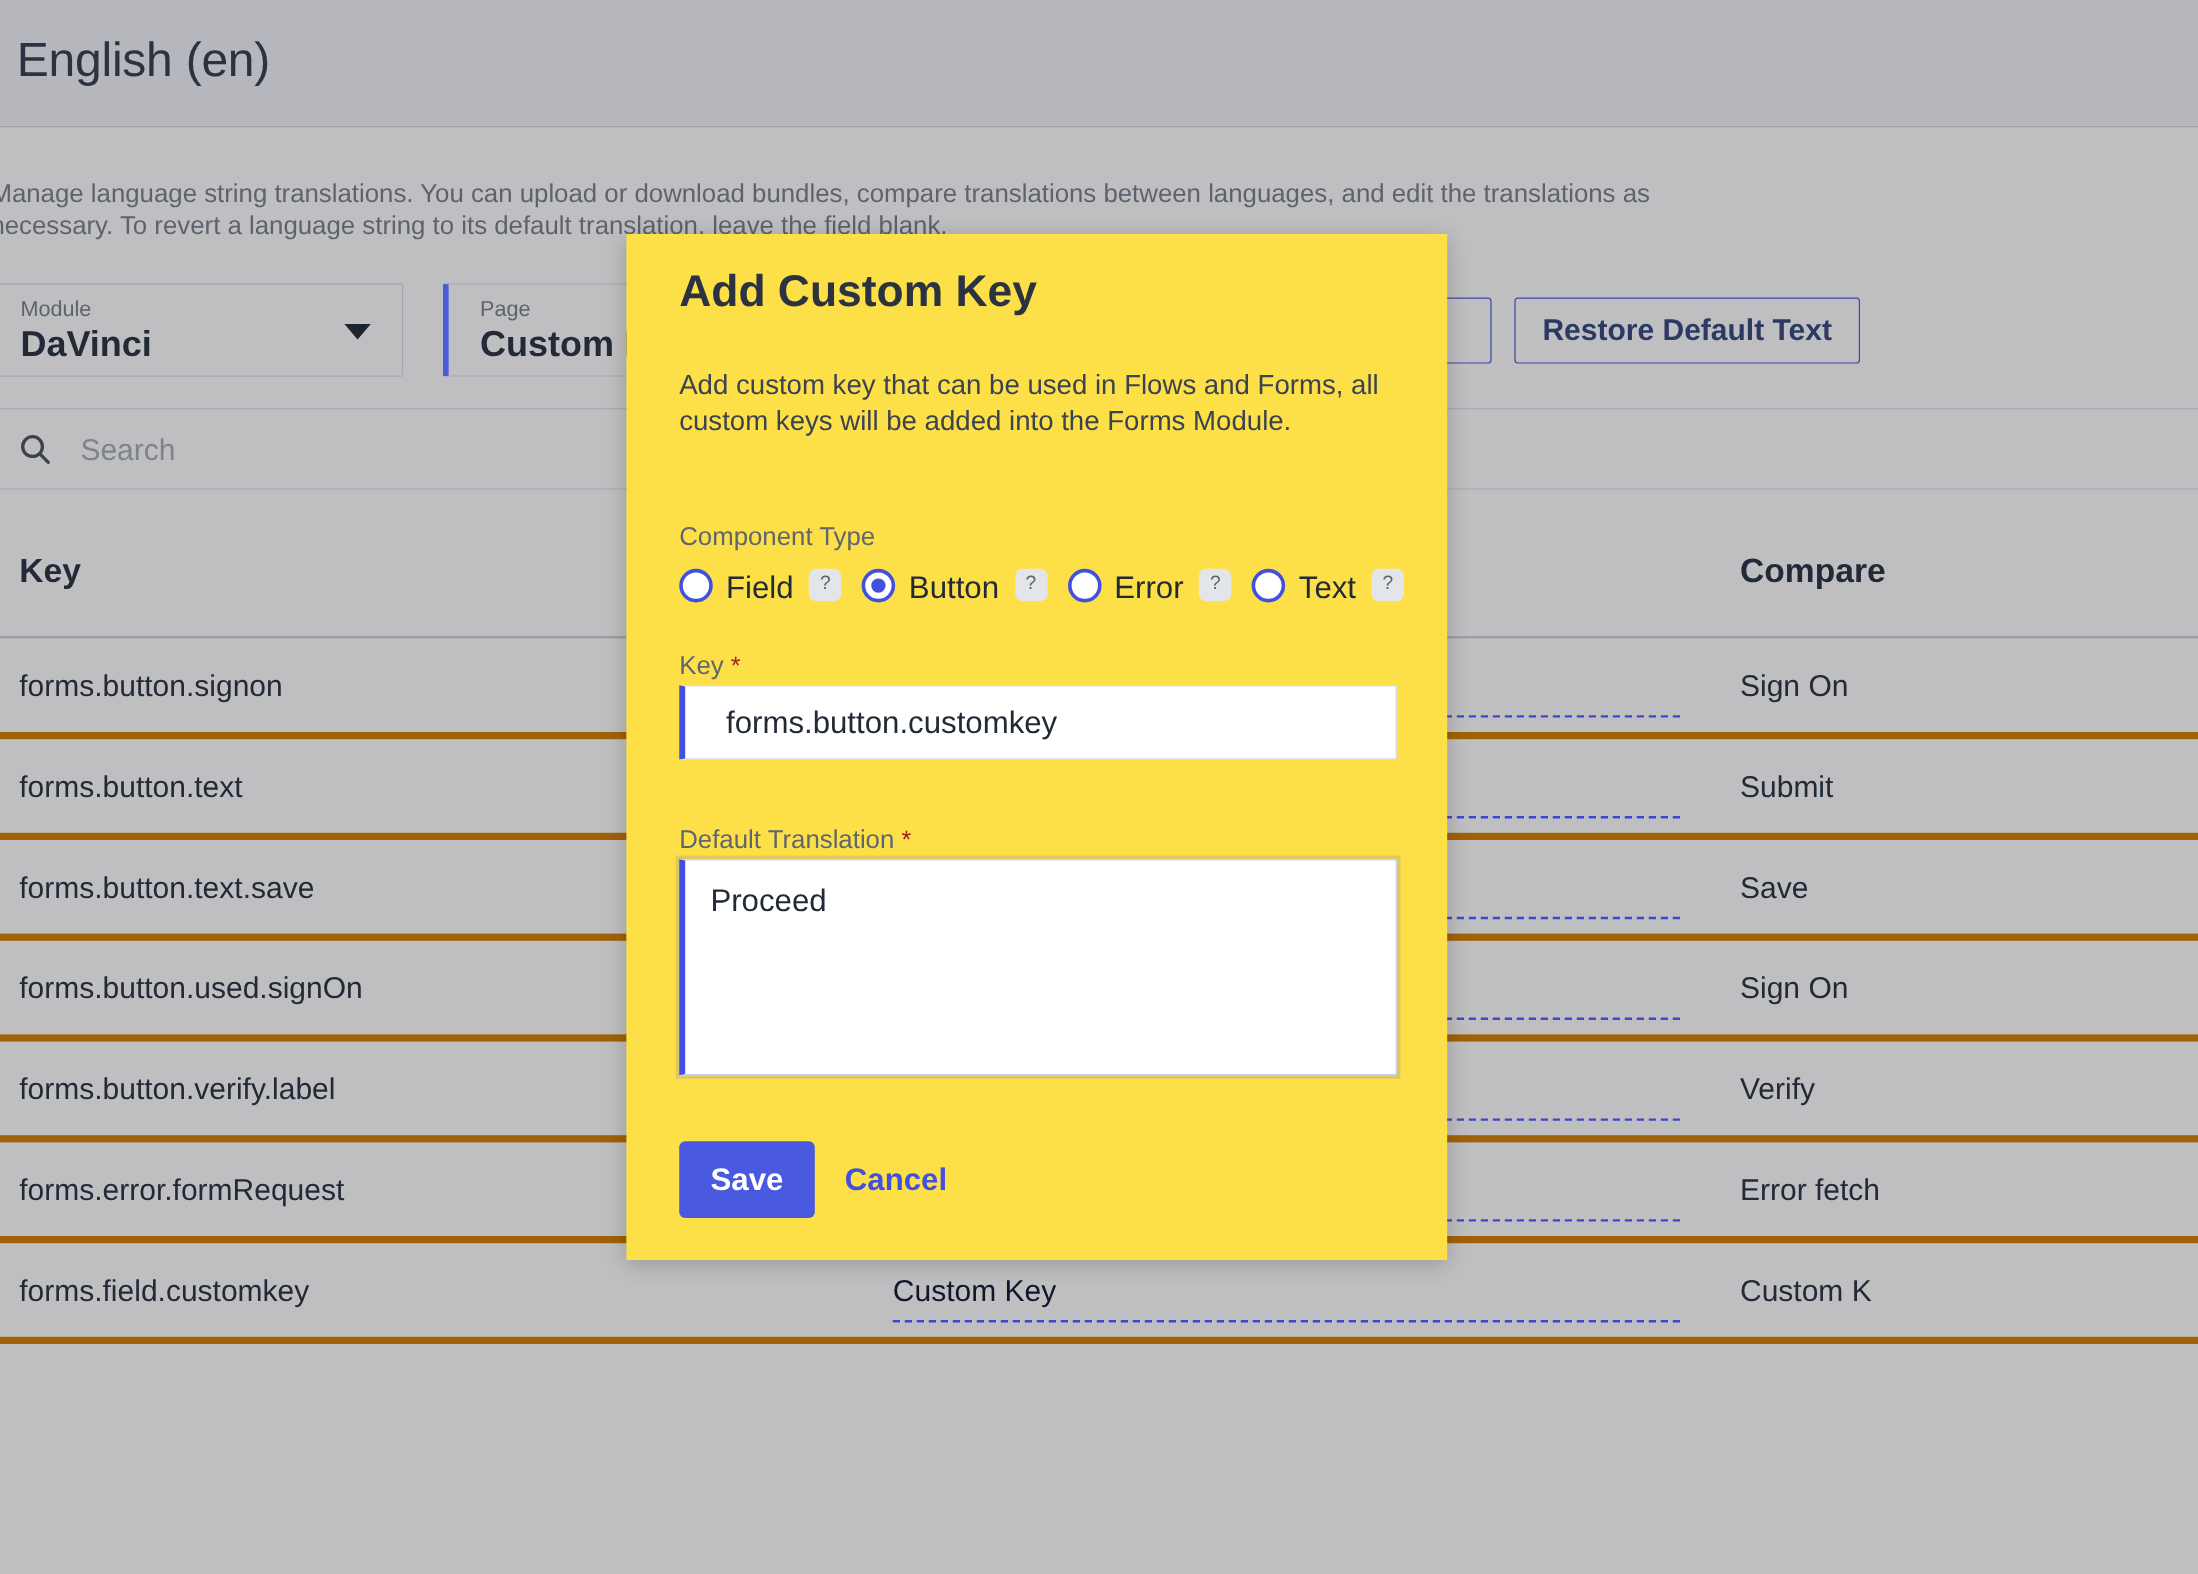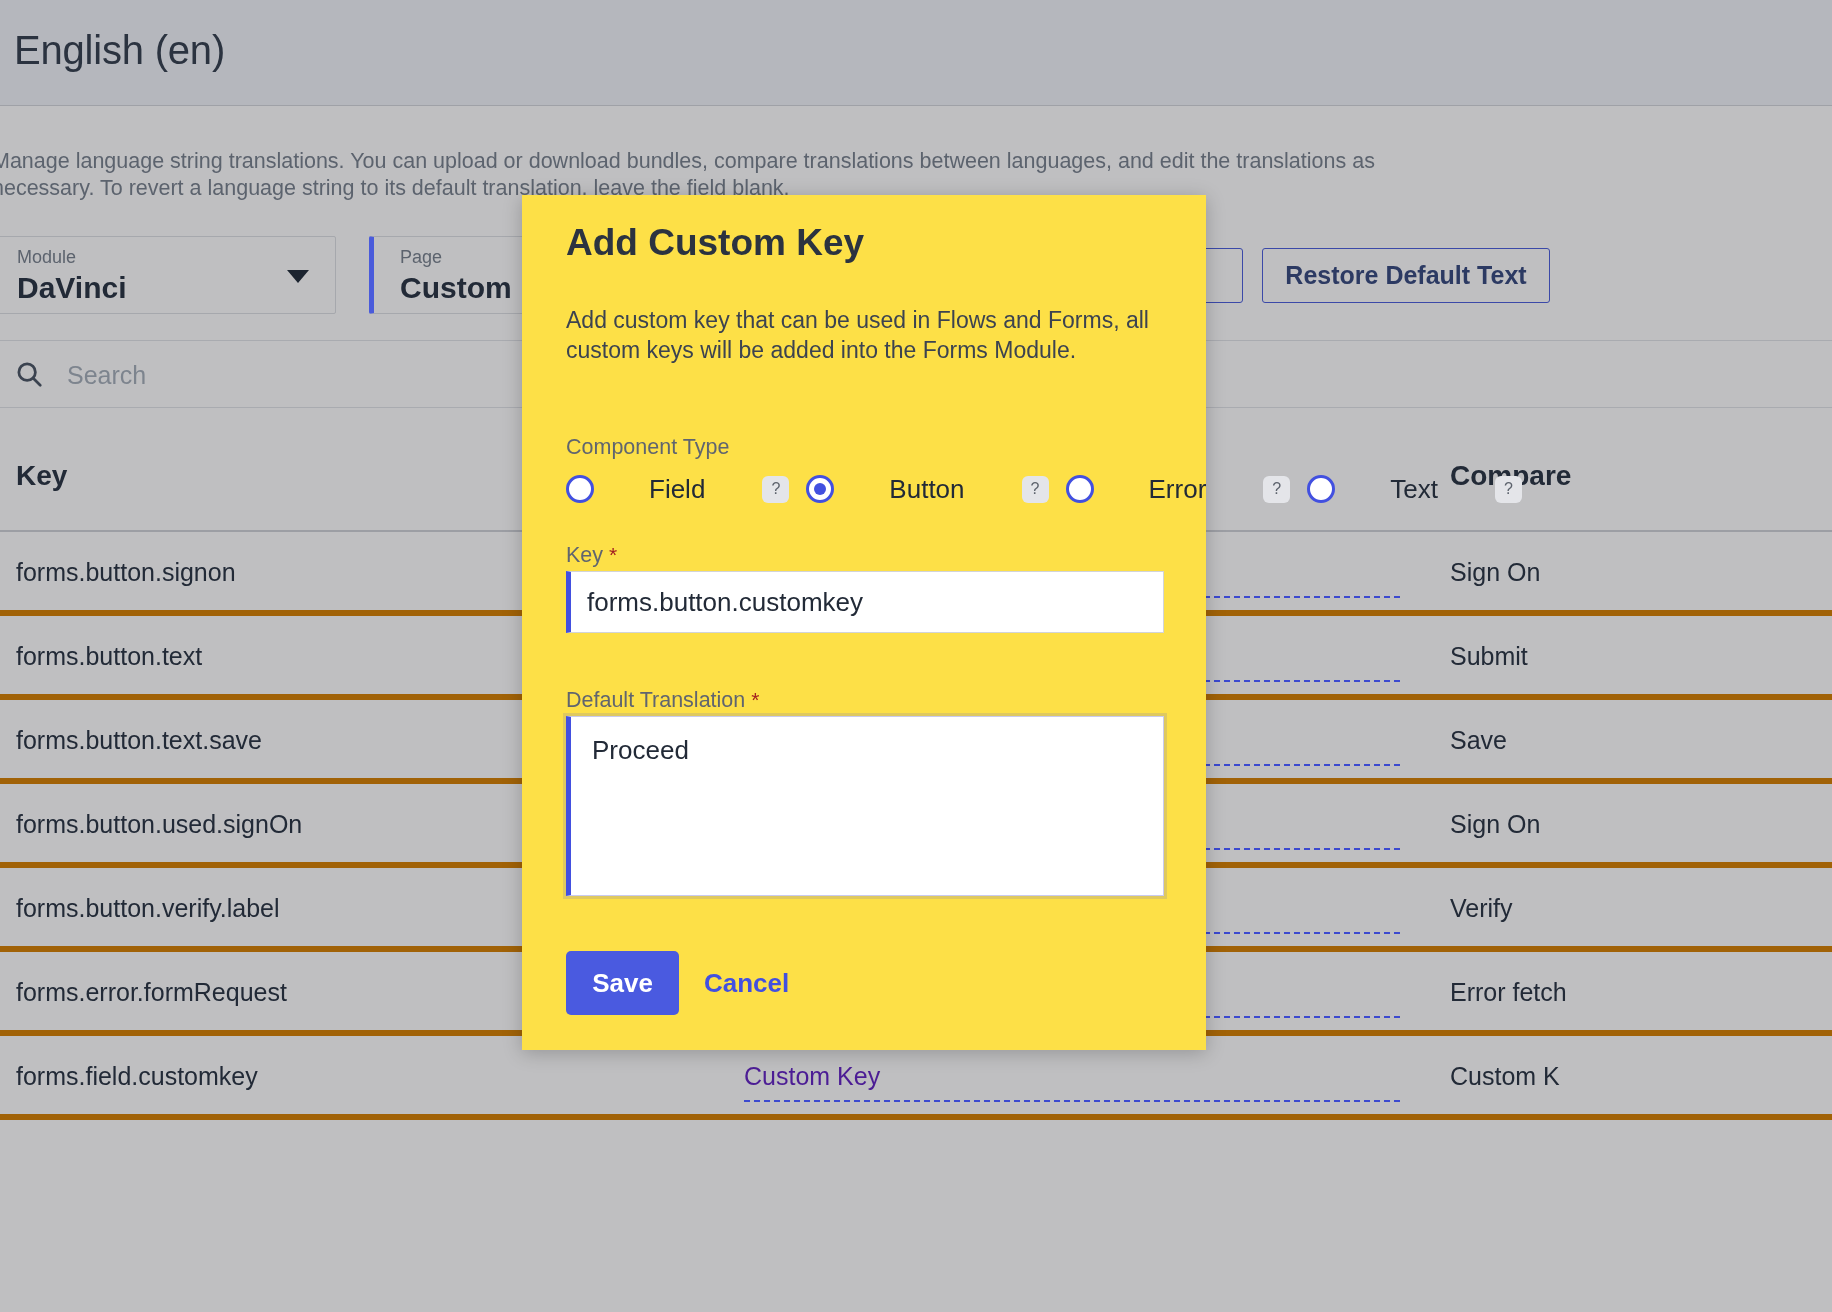--- a/index.html
+++ b/index.html
@@ -134,21 +134,21 @@
     border-bottom: 6px solid #a16207;
   }
   .cell-key {
     position: absolute; left: 16px; top: 26px;
     font-size: 25px; color: #222a37; white-space: nowrap;
   }
   .cell-edit {
     position: absolute; left: 744px; top: 26px;
     width: 656px; height: 40px;
     border-bottom: 2px dashed #3b49cf;
-    font-size: 25px; color: #4c1d95;
+    font-size: 25px; color: #0f172a;
     white-space: nowrap;
   }
   .cell-compare {
     position: absolute; left: 1450px; top: 26px;
     font-size: 25px; color: #222a37; white-space: nowrap;
   }
 
   
   .modal-backdrop {
     position: absolute; inset: 0;
@@ -179,21 +179,21 @@
   }
   .req { color: #a32020; font-size: 21px; }
 
   .lbl-component { left: 44px; top: 240px; }
 
   .radio-group {
     position: absolute; left: 44px; top: 272px;
     display: flex; align-items: center;
     height: 44px;
   }
-  .radio-opt { display: flex; align-items: center; gap: 44px; }
+  .radio-opt { display: flex; align-items: flex-start; }
   .radio {
     width: 28px; height: 28px;
     border: 3px solid #4250e0;
     border-radius: 50%;
     background: #fff;
     position: relative;
     flex: none;
   }
   .radio.checked::after {
     content: "";
@@ -223,21 +223,21 @@
   .input-key {
     position: absolute;
     left: 44px; top: 376px;
     width: 598px; height: 62px;
     background: #fff;
     border: 1px solid #d2d4d9;
     border-left: 5px solid #4250e0;
     font-family: "Liberation Sans", sans-serif;
     font-size: 26px;
     color: #222a37;
-    padding-left: 16px;
+    padding-left: 34px;
     outline: none;
   }
 
   .lbl-default { left: 44px; top: 493px; }
   .textarea-default {
     position: absolute;
     left: 44px; top: 521px;
     width: 598px; height: 180px;
     background: #fff;
     border: 1px solid #c9cbf0;

